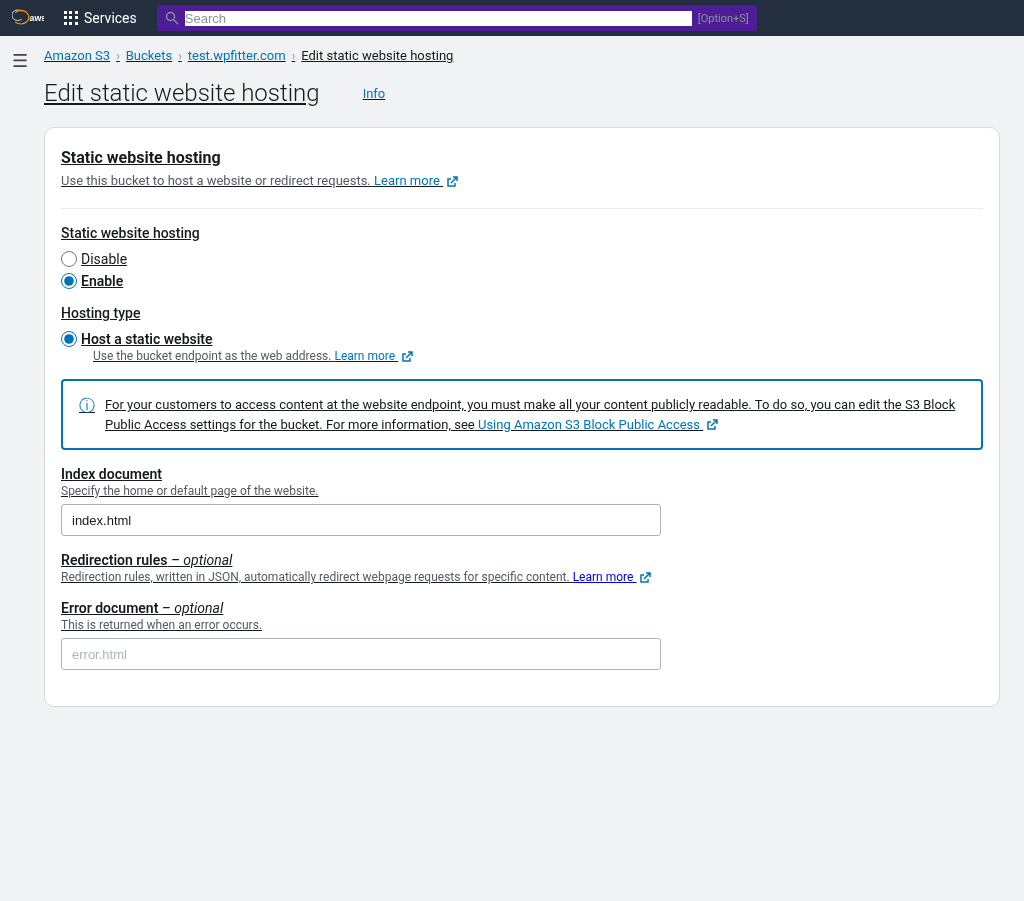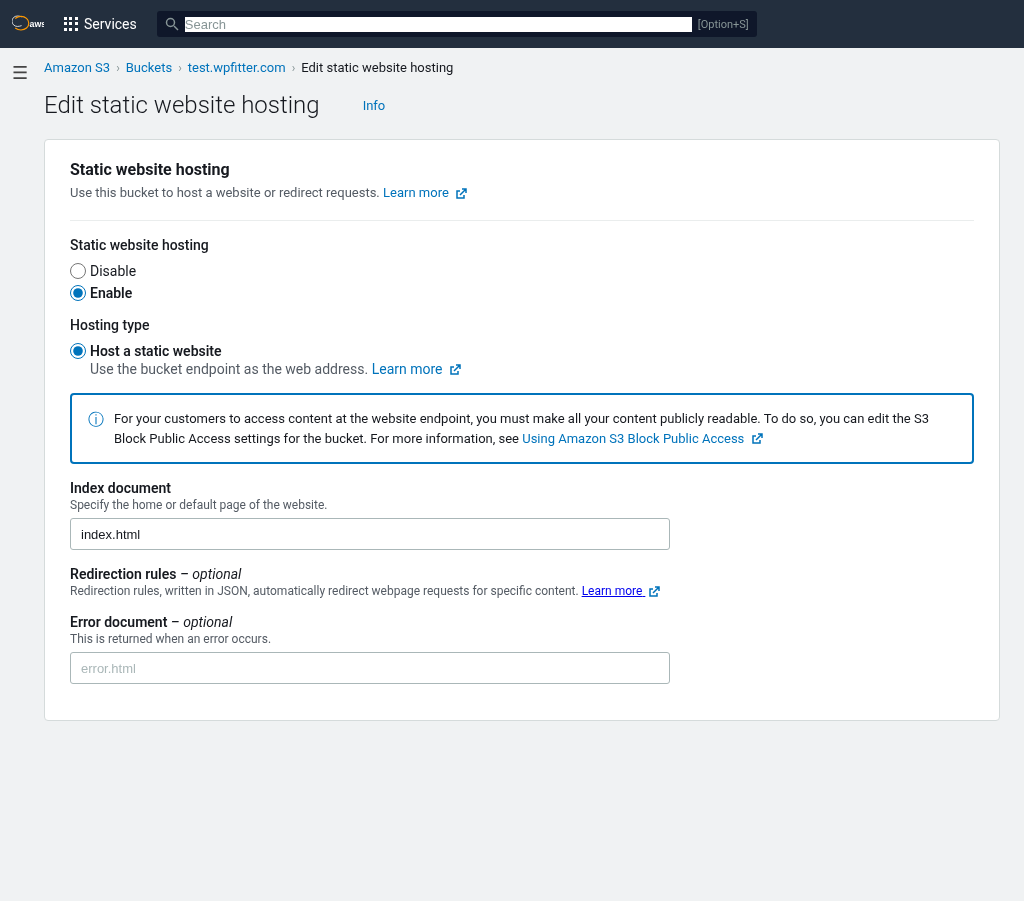--- a/index.html
+++ b/index.html
@@ -1,21 +1,21 @@
 <!DOCTYPE html>
 <html><head>
   <meta charset="utf-8">
   <style>
     * { box-sizing: border-box; margin: 0; padding: 0; }
     body { font-family: -apple-system, BlinkMacSystemFont, 'Segoe UI', Roboto, sans-serif; background: #f0f2f3; color: #16191f; font-size: 14px; }
 
     
     .top-nav {
       background: #232f3e;
-      height: 48px;
+      height: 36px;
       display: flex;
       align-items: center;
       padding: 0 12px;
       gap: 12px;
     }
     .aws-logo {
       display: flex;
       align-items: center;
       gap: 4px;
       color: white;
@@ -47,21 +47,21 @@
     .grid-icon span {
       background: white;
       display: block;
       width: 3px;
       height: 3px;
     }
     .search-bar {
       flex: 1;
       display: flex;
       align-items: center;
-      background: #0f172a;
+      background: #4c1d95;
       border-radius: 3px;
       height: 26px;
       padding: 0 8px;
       gap: 6px;
       max-width: 600px;
     }
     .search-bar input {
       border: none;
       outline: none;
       font-size: 13px;
@@ -87,20 +87,21 @@
       cursor: pointer;
       color: #444;
       font-size: 18px;
       line-height: 1;
     }
 
     
     .main-content {
       flex: 1;
       padding: 12px 24px 40px 0;
+      text-decoration: underline;
     }
 
     
     .breadcrumb {
       display: flex;
       align-items: center;
       gap: 6px;
       margin-bottom: 16px;
       font-size: 13px;
       flex-wrap: wrap;
@@ -132,23 +133,23 @@
     .info-link {
       color: #0073bb;
       text-decoration: none;
       font-size: 13px;
       padding-left: 31px;
     }
 
     
     .card {
       background: white;
-      border-radius: 4px;
+      border-radius: 10px;
       border: 1px solid #d5dbdb;
-      padding: 20px 25px;
+      padding: 20px 16px;
       margin-bottom: 20px;
     }
 
     .card-title {
       font-size: 16px;
       font-weight: 700;
       color: #16191f;
       margin-bottom: 6px;
     }
     .card-desc {
@@ -197,23 +198,23 @@
       font-size: 14px;
       color: #16191f;
     }
     .radio-label.bold { font-weight: 600; }
 
     
     .hosting-type-section {
       margin-bottom: 16px;
     }
     .radio-sub-desc {
-      font-size: 14px;
+      font-size: 12px;
       color: #545b64;
-      margin-left: 20px;
+      margin-left: 32px;
       margin-top: 2px;
     }
     .radio-sub-desc a {
       color: #0073bb;
       text-decoration: none;
     }
 
     
     .info-box {
       border: 2px solid #0073bb;

